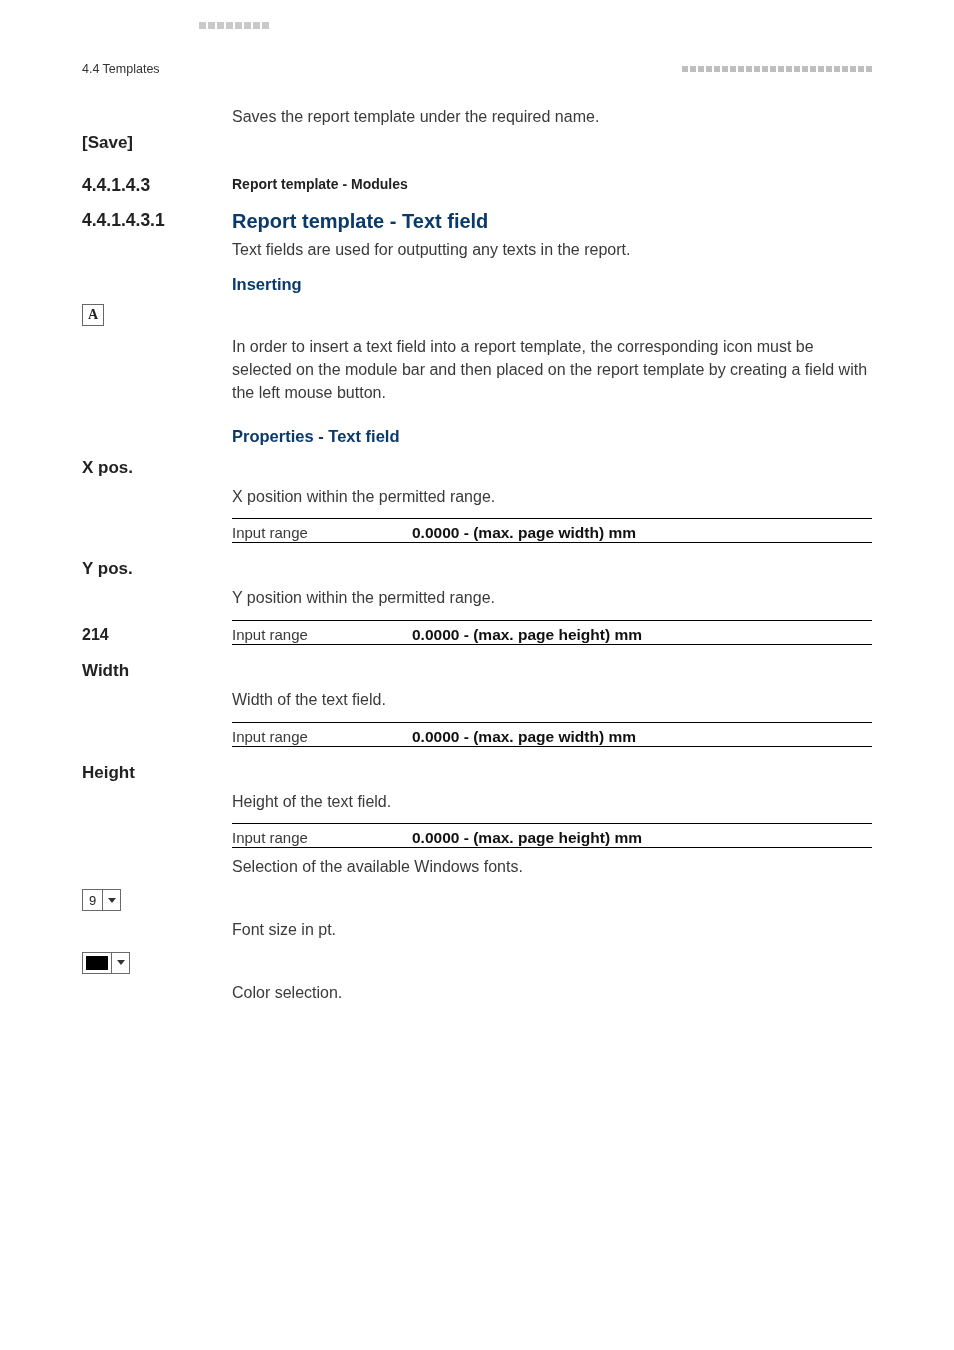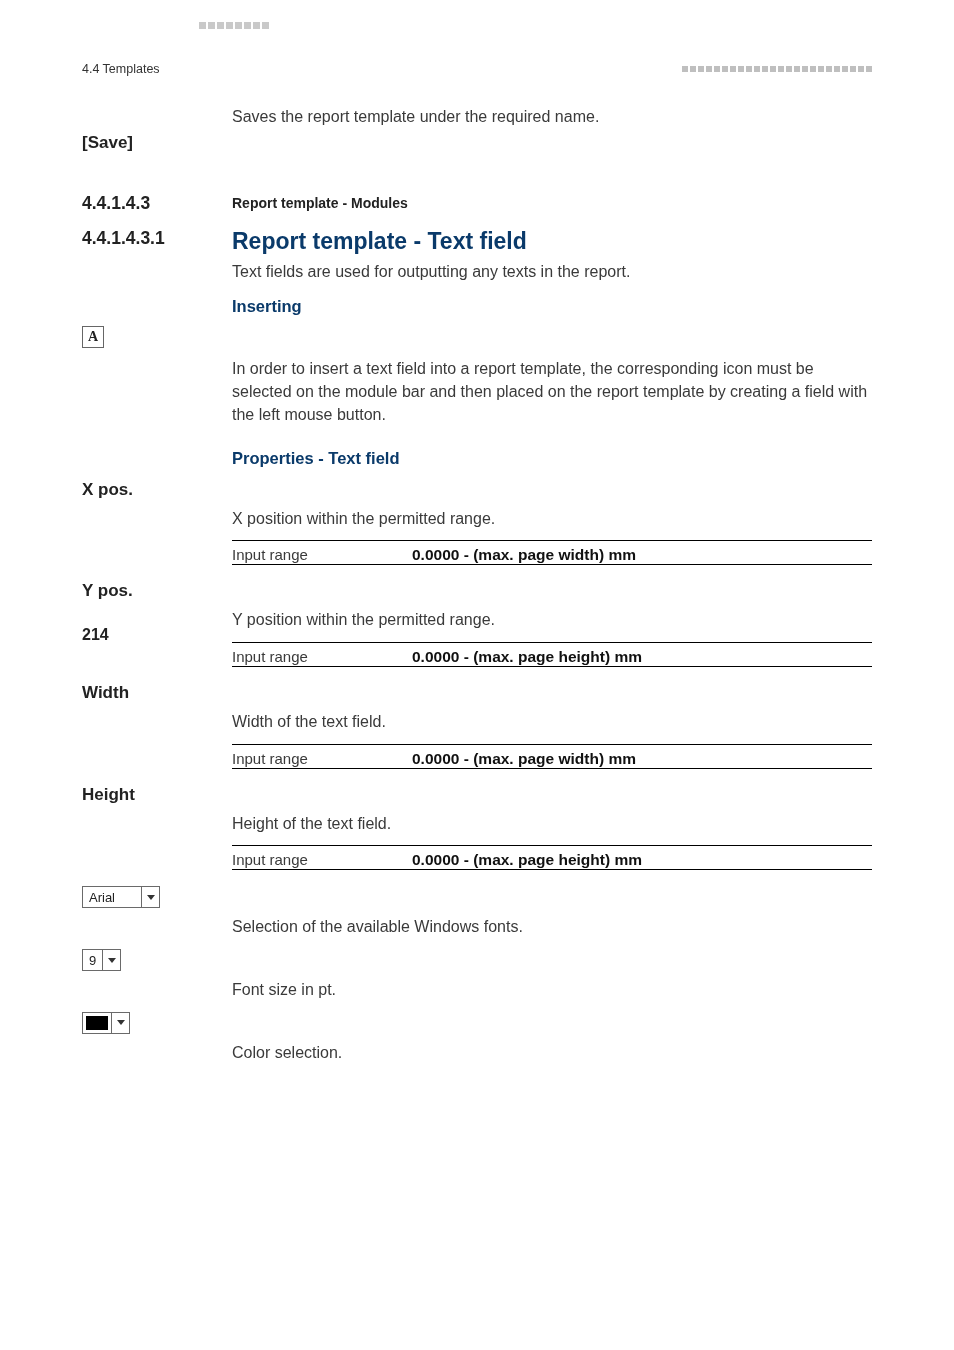--- a/index.html
+++ b/index.html
@@ -58,21 +58,21 @@
     color: #222;
   }
   .secnum {
     font-weight: 900;
     font-size: 17.5px;
   }
   .sectitle {
     font-weight: 900;
     font-size: 14px;
   }
-  .sectitle-blue { color: #0a3a6a; font-weight: 900; font-size: 23px; }
+  .sectitle-blue { color: #0a3a6a; font-weight: 900; font-size: 20px; }
   .subtitle-blue { color: #0a3a6a; font-weight: 900; font-size: 16.5px; margin-top: 14px; }
   .body {
     font-size: 16px;
     color: #3a3a3a;
     line-height: 1.42;
     margin-top: 2px;
   }
   .body-block { margin-top: 6px; }
   .crumb {
     font-size: 12.5px;
@@ -220,21 +220,21 @@
     <div class="leftcol"></div>
     <div class="rightcol body">Saves the report template under the required name.</div>
   </div>
   <div class="row" style="margin-top:4px;">
     <div class="leftcol">
       <span class="label-bold">[Save]</span>
     </div>
     <div class="rightcol"></div>
   </div>
 
-  <div class="row" style="margin-top:40px;align-items:center;">
+  <div class="row" style="margin-top:22px;">
     <div class="leftcol">
       <span class="secnum">4.4.1.4.3</span>
     </div>
     <div class="rightcol">
       <span class="sectitle">Report template - Modules</span>
     </div>
   </div>
 
   <div class="row" style="margin-top:14px;">
     <div class="leftcol">
@@ -323,31 +323,20 @@
     <div class="leftcol"></div>
     <div class="rightcol">
       <div class="body">Height of the text field.</div>
       <div class="range-row">
         <span class="range-label">Input range</span>
         <span class="range-val">0.0000 - (max. page height) mm</span>
       </div>
     </div>
   </div>
 
-  <div class="row" style="margin-top:16px;">
-    <div class="leftcol">
-      <span class="dropdown">
-        <span class="val wide">Arial</span>
-        <span class="btn">
-            <span class="caret-down"></span>
-          </span>
-      </span>
-    </div>
-    <div class="rightcol"></div>
-  </div>
   <div class="row">
     <div class="leftcol"></div>
     <div class="rightcol body">Selection of the available Windows fonts.</div>
   </div>
 
   <div class="row" style="margin-top:10px;">
     <div class="leftcol">
       <span class="dropdown">
         <span class="val">9</span>
         <span class="btn">

